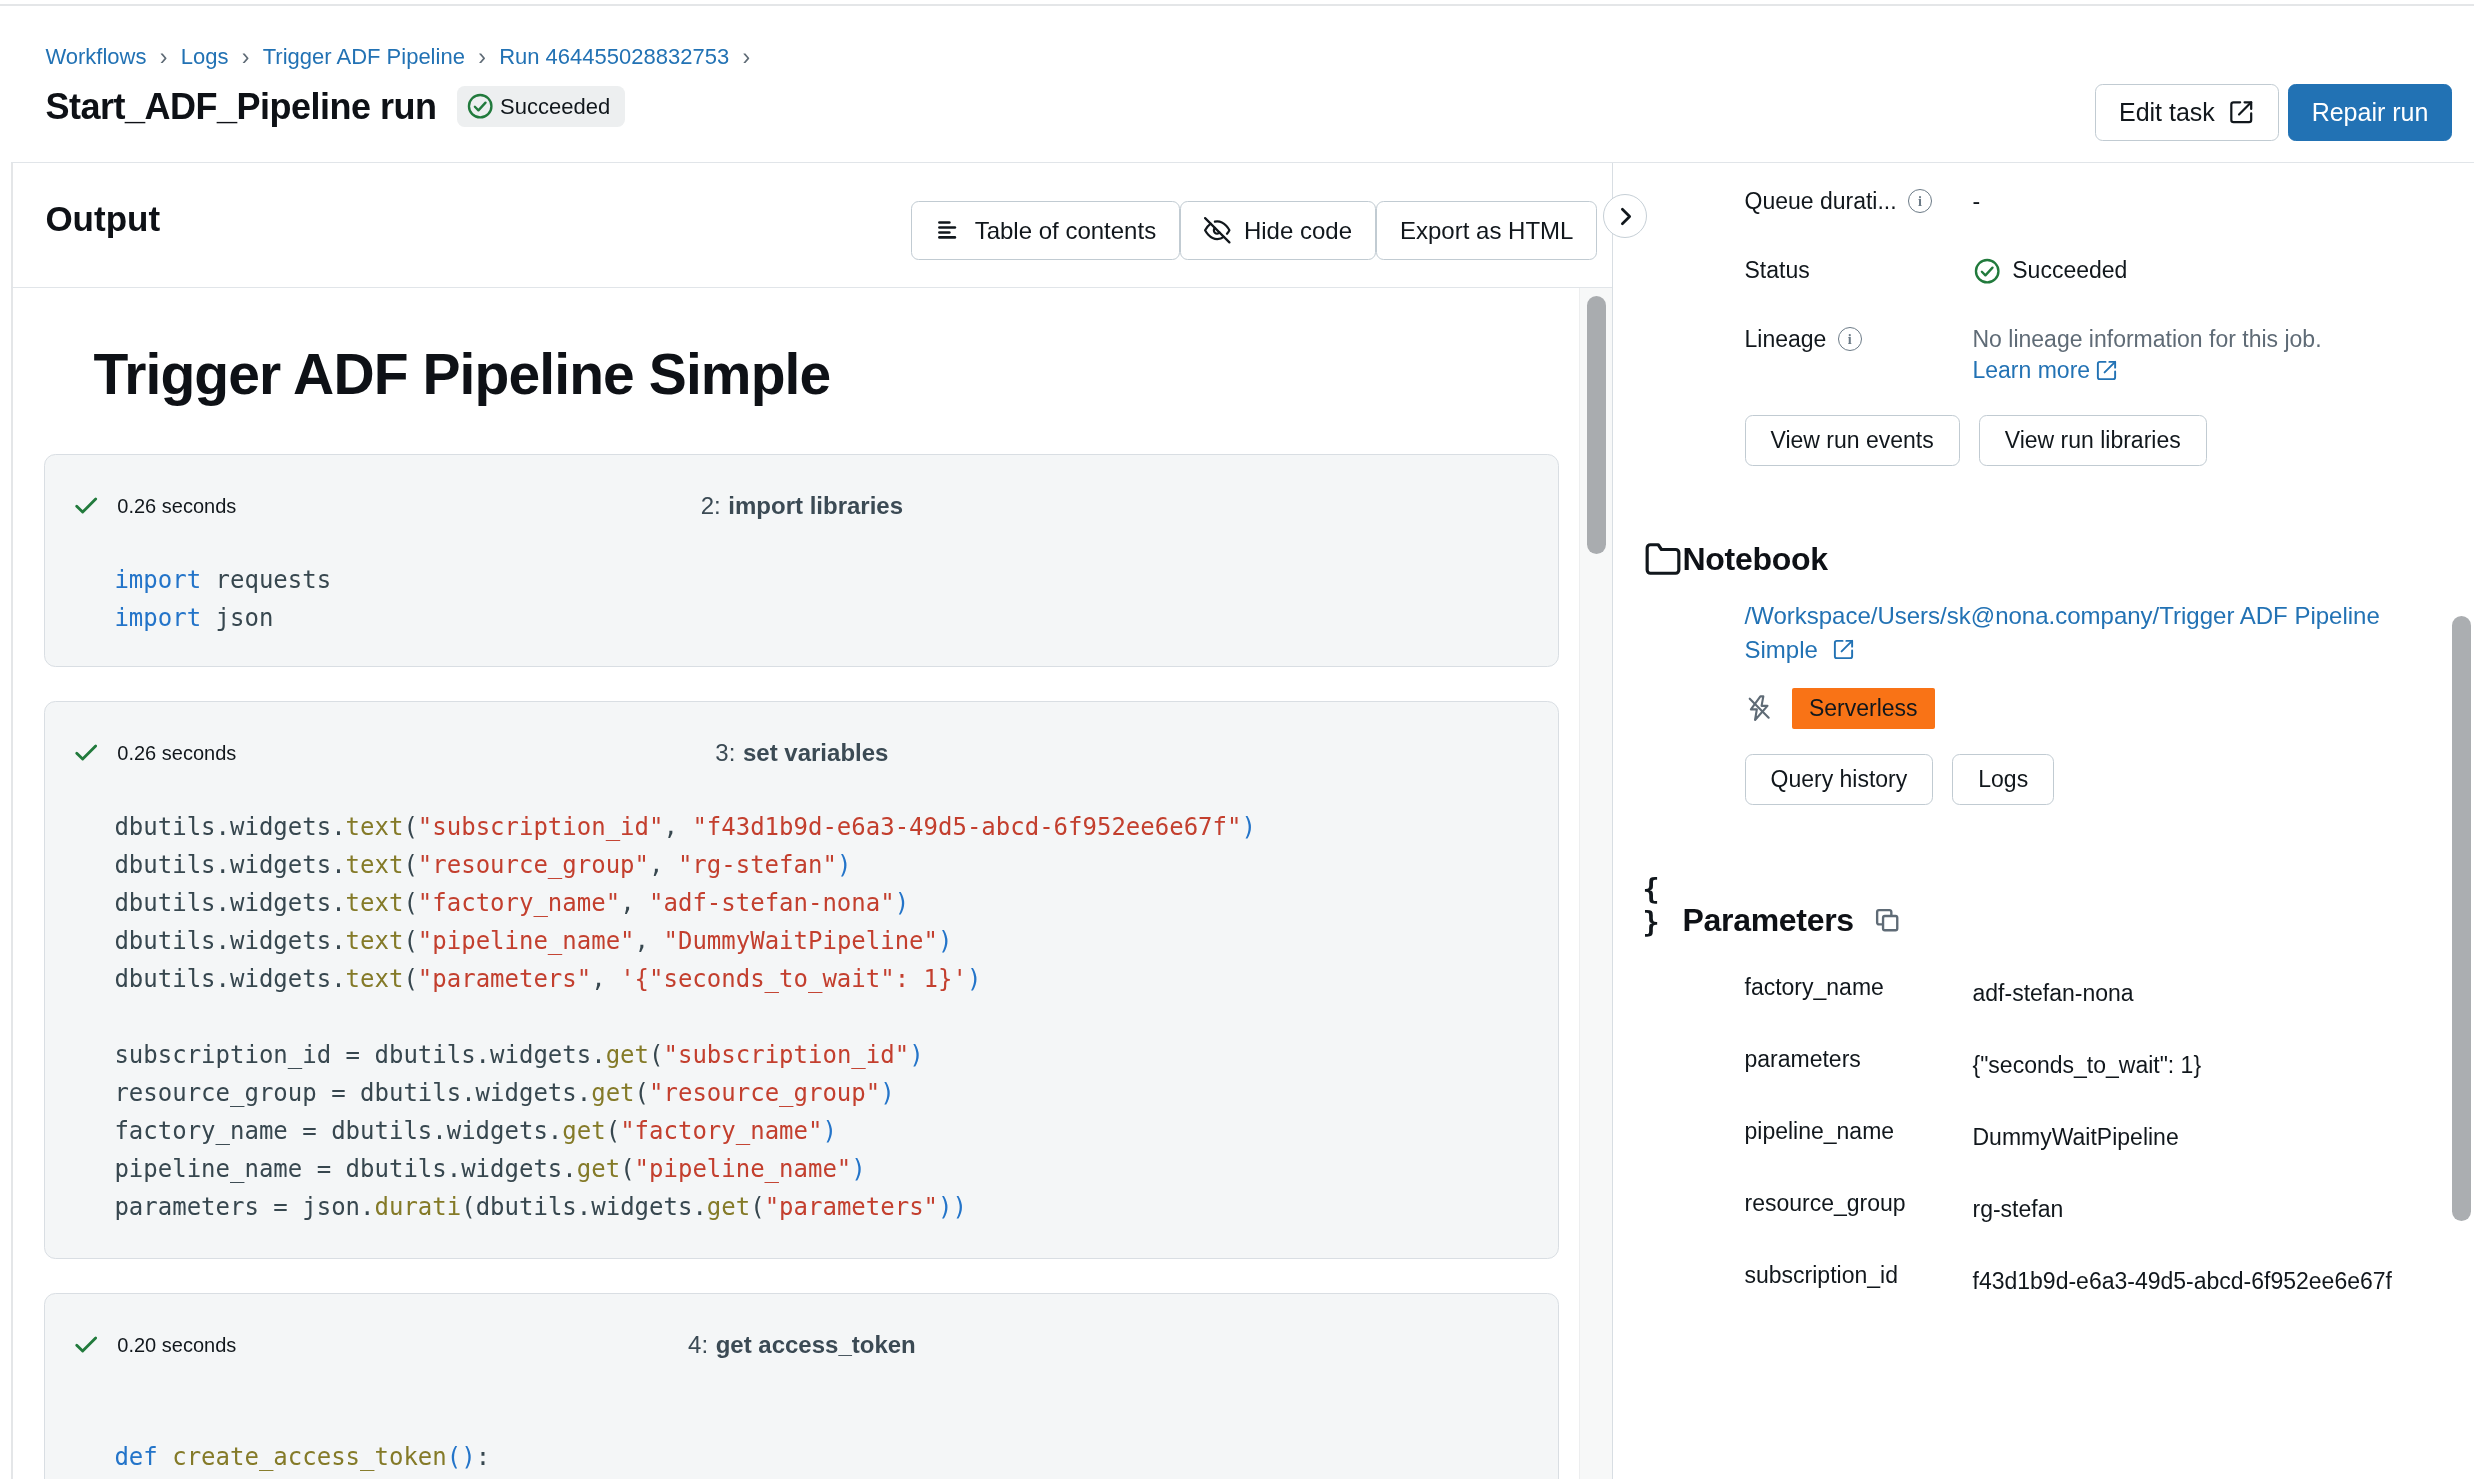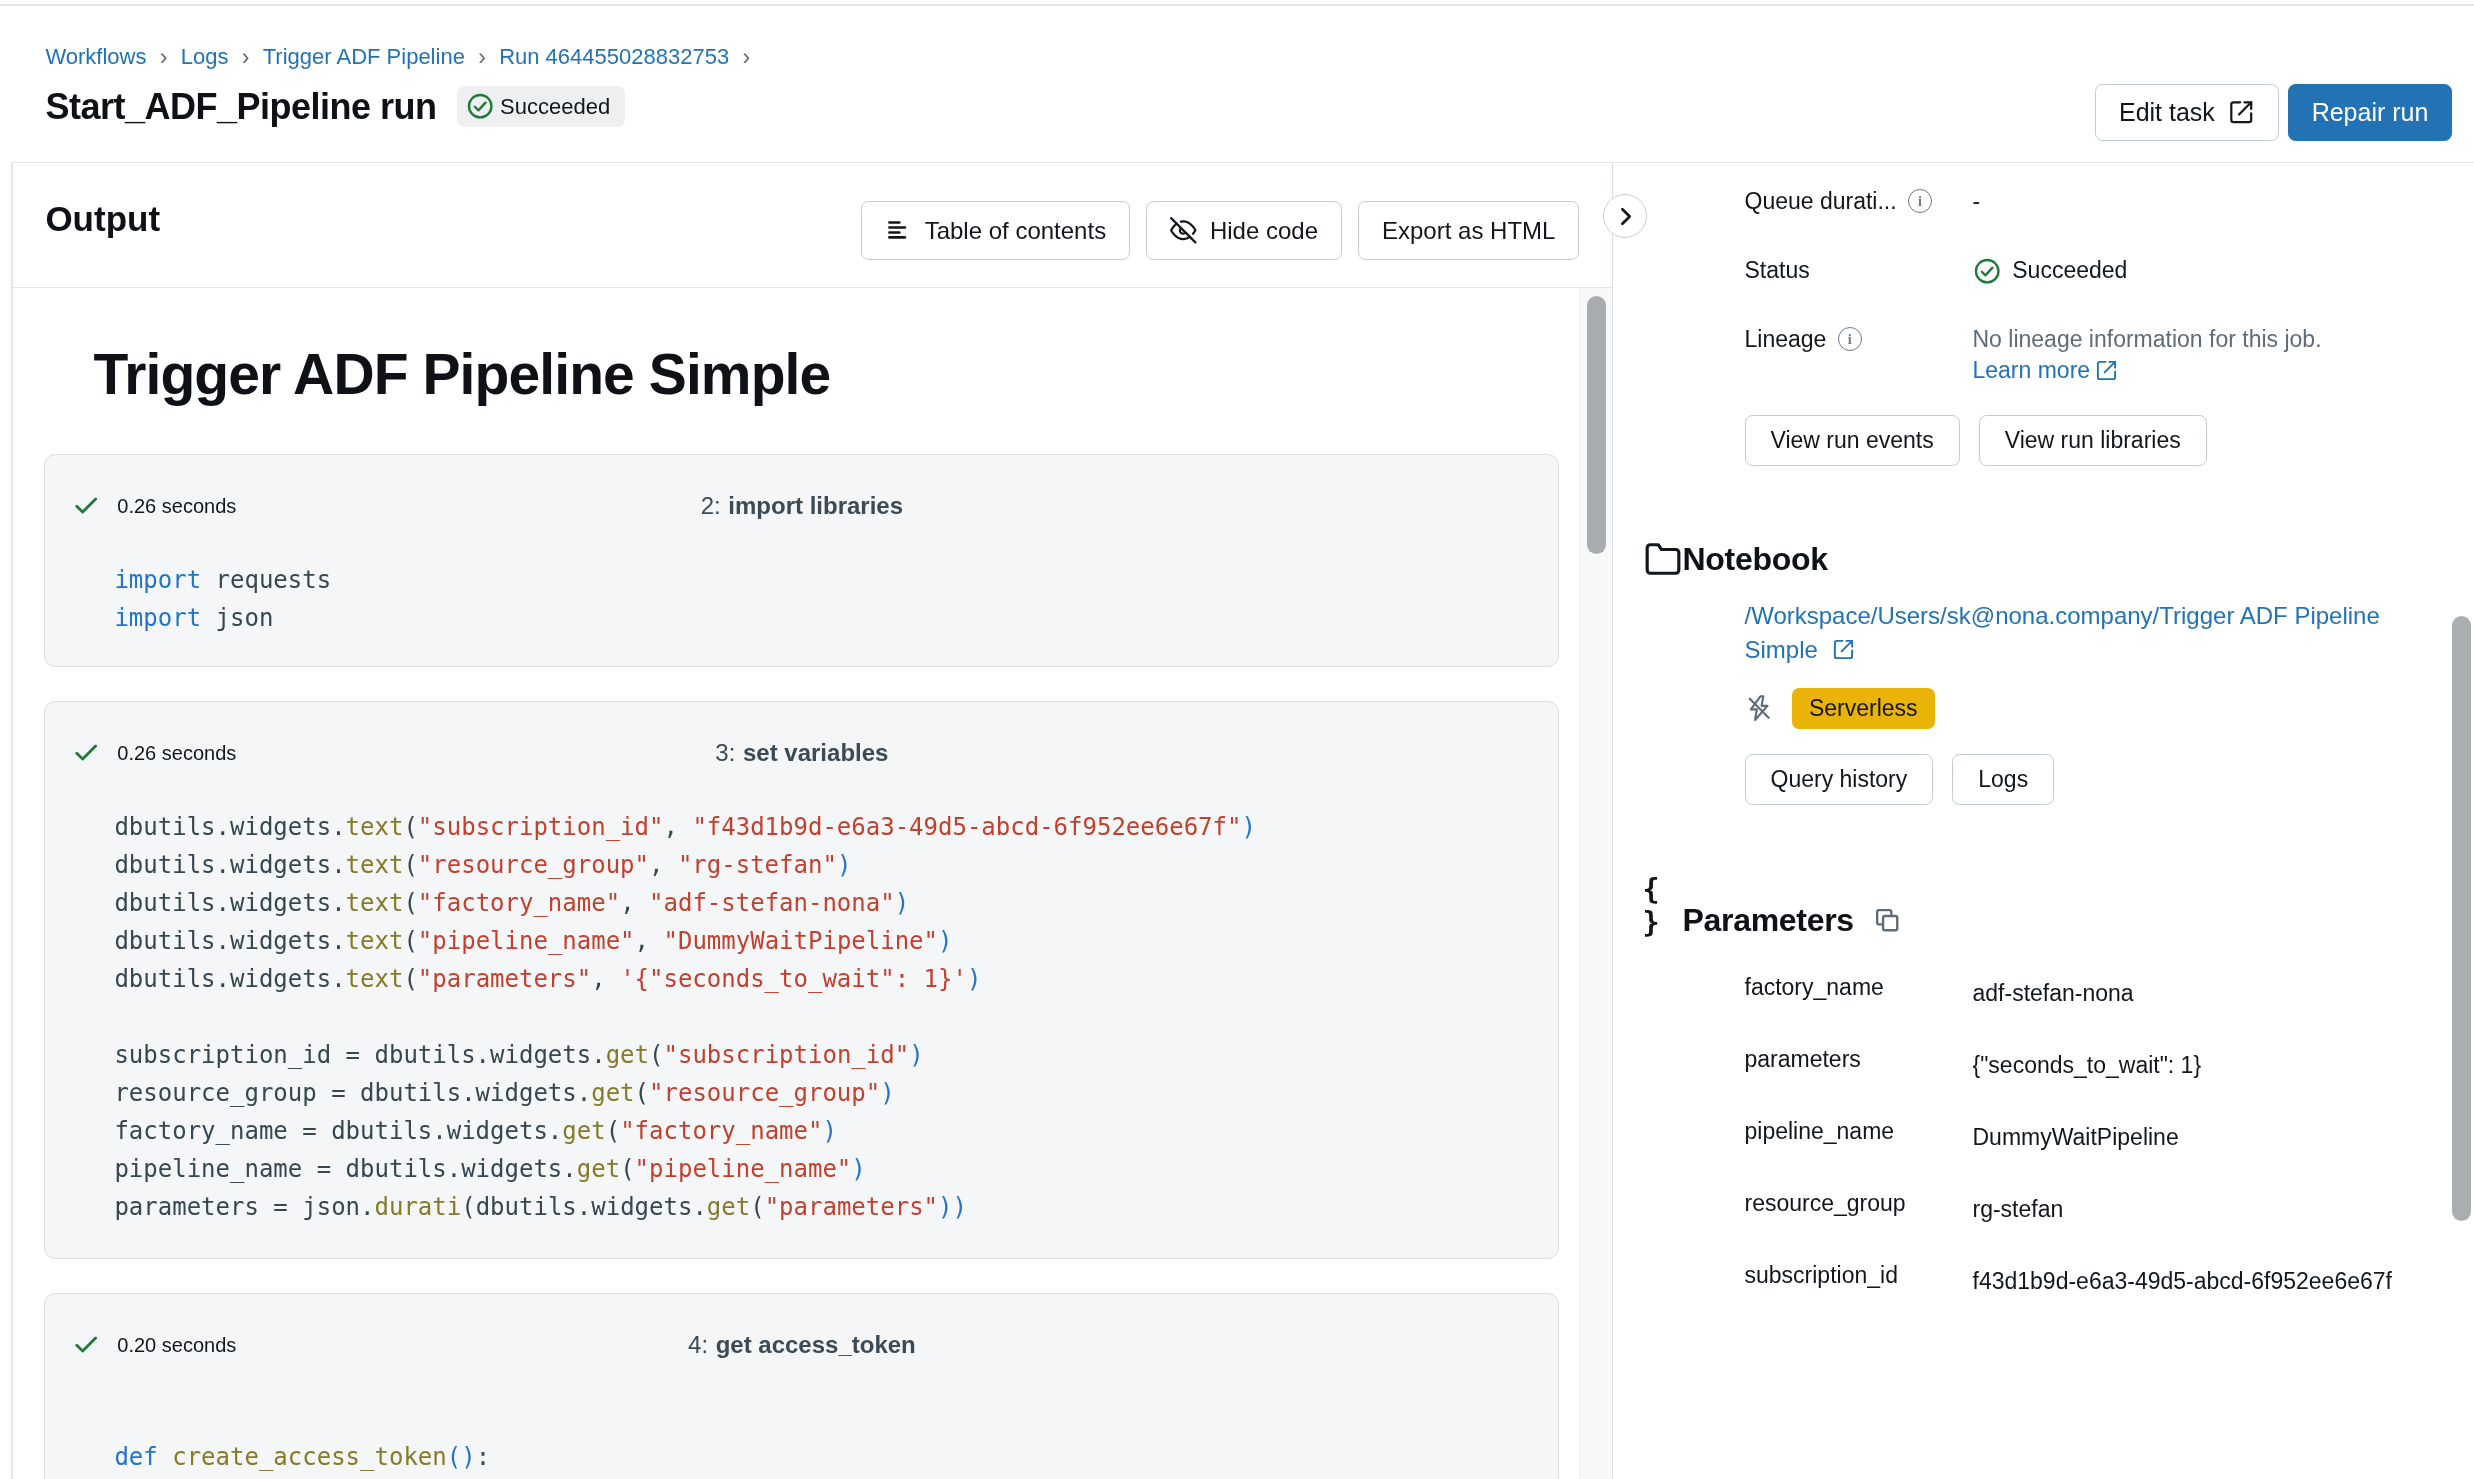--- a/index.html
+++ b/index.html
@@ -23,21 +23,21 @@
        border:1.9px solid #C1CBD2;border-radius:7.6px;font-size:24px;color:#11171C;cursor:pointer;
        font-family:"Liberation Sans",sans-serif;box-sizing:border-box}
   .btn-lg{height:57px;padding:0 23px;font-size:25px}
   .btn-primary{background:#2272B4;border-color:#2272B4;color:#fff}
 
   
   .main{position:absolute;left:0;top:163px;width:2475px;height:1316px}
   .left-panel{position:absolute;left:11.4px;top:0;width:1602px;height:1316px;border-right:1.9px solid #D8DEE3;box-sizing:border-box}
   .output-header{position:relative;height:125px;border-bottom:1.9px solid #E1E5E9;box-sizing:border-box}
   .output-title{position:absolute;left:34px;top:36px;font-size:35px;font-weight:700}
-  .out-actions{position:absolute;right:33px;top:38px;display:flex;gap:16px}
+  .out-actions{position:absolute;right:15px;top:38px;display:flex;}
   .btn-md{height:59px;padding:0 23px}
   .expand-btn{position:absolute;left:1592px;top:31px;width:44px;height:44px;border-radius:50%;
       background:#fff;border:1.9px solid #C6CFD6;box-sizing:border-box;display:flex;align-items:center;
       justify-content:center;cursor:pointer;z-index:5}
 
   
   .nb-area{position:absolute;left:0;top:125px;width:1570px;height:1191px;overflow:hidden;
            padding:53px 0 0 33px;box-sizing:border-box}
   .nb-title{margin:0 0 0 49px;font-size:57px;font-weight:700;letter-spacing:-0.9px;color:#0E1116}
   .cell{width:1515px;background:#F4F6F7;border:1.9px solid #D9DEE3;border-radius:11.4px;
@@ -72,21 +72,21 @@
              font:700 14.2px/1 "Liberation Serif",serif;flex:none}
   .info-icon::after{content:"i"}
   .status-val{display:flex;align-items:center;gap:11.4px}
   .sb-btn-row{display:flex;gap:19px;margin-left:102px}
   .btn-sb{height:51px;padding:0 25px;font-size:23px}
   .section-head{display:flex;align-items:flex-end;margin-top:74px}
   .section-head .s-icon{width:40px;display:flex;justify-content:center}
   .section-title{font-size:32px;font-weight:700;letter-spacing:-0.3px}
   .nb-path{margin:21px 0 0 102px;max-width:664px;font-size:24px;line-height:34px}
   .serverless-row{display:flex;align-items:center;gap:19px;margin:21px 0 25px 102px}
-  .pill{background:#eab308;border-radius:7px;padding:6.6px 17px;font-size:23px;color:#11171C}
+  .pill{background:#f97316;border-radius:2px;padding:6.6px 17px;font-size:23px;color:#11171C}
   .braces{font-size:28.4px;font-weight:700;letter-spacing:1.9px;color:#11171C;font-family:"DejaVu Sans Mono",monospace}
   .copy-btn{margin-left:19px;cursor:pointer;display:inline-flex}
   .params-table{margin-top:32px}
   .params-table .kv-row{margin-bottom:30px}
   .params-table .kv-value{max-width:425px;line-height:38px;padding-top:3.8px}
   svg{display:block}
 </style>
 </head>
 <body>
 

